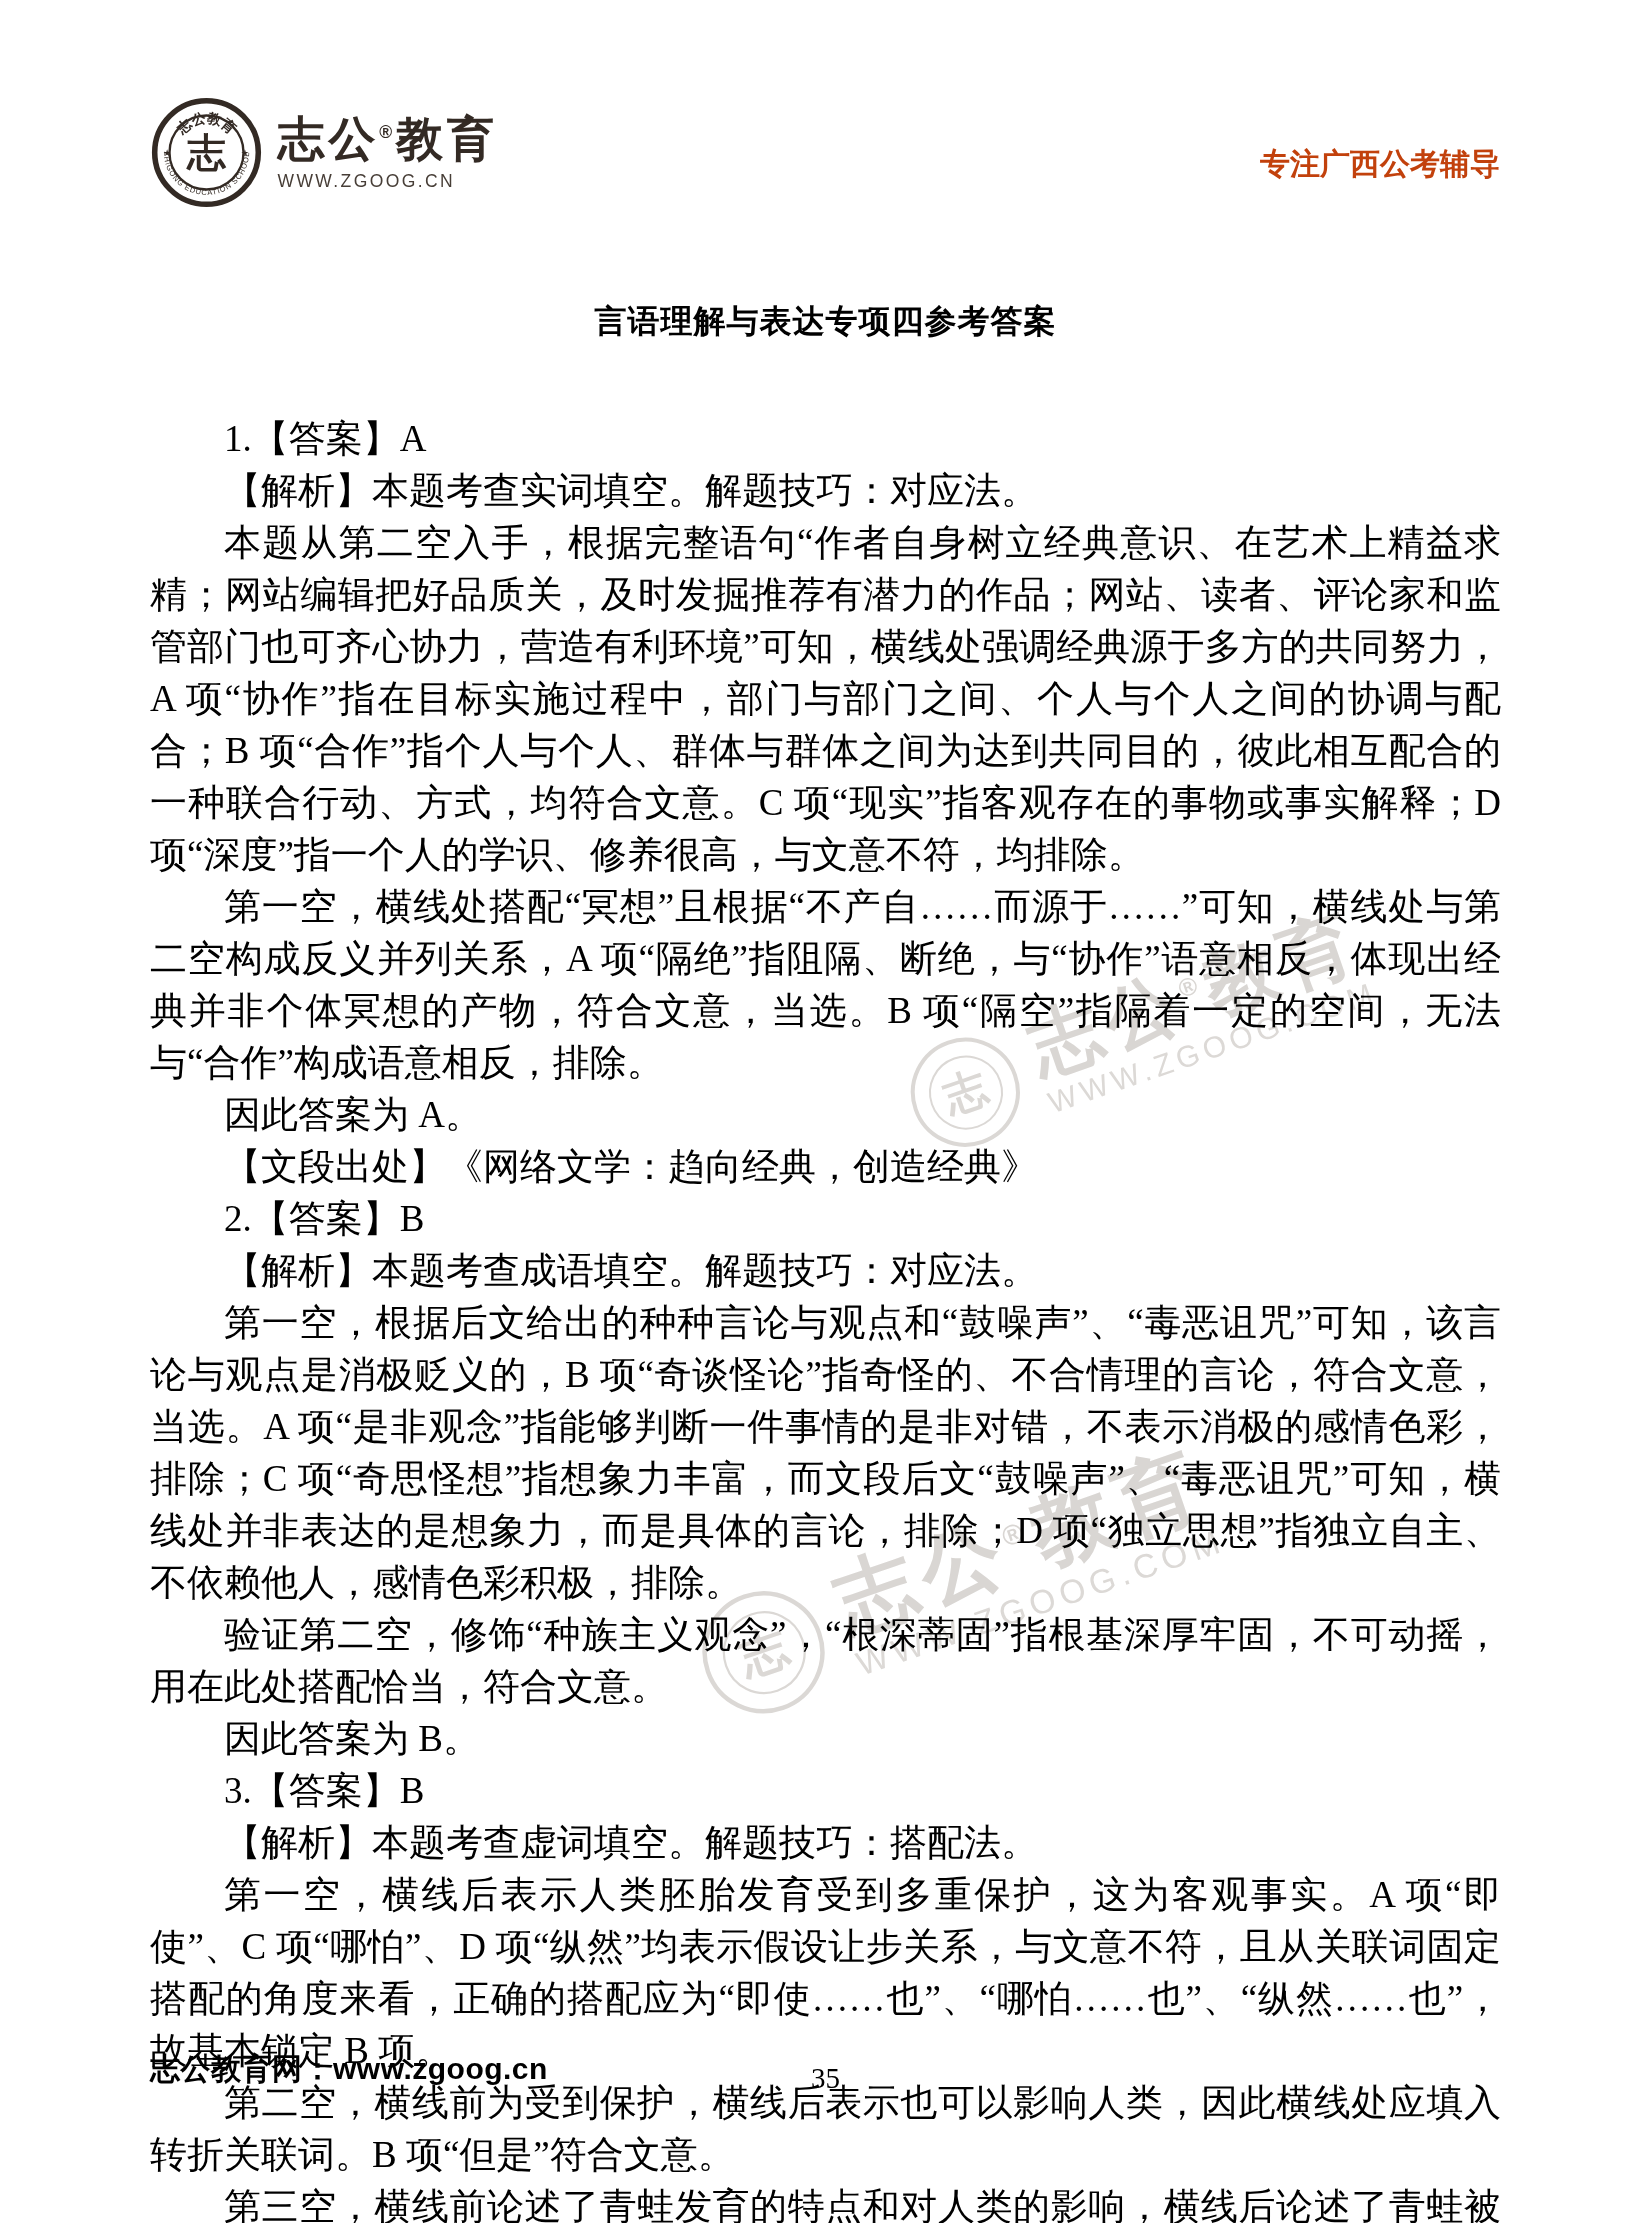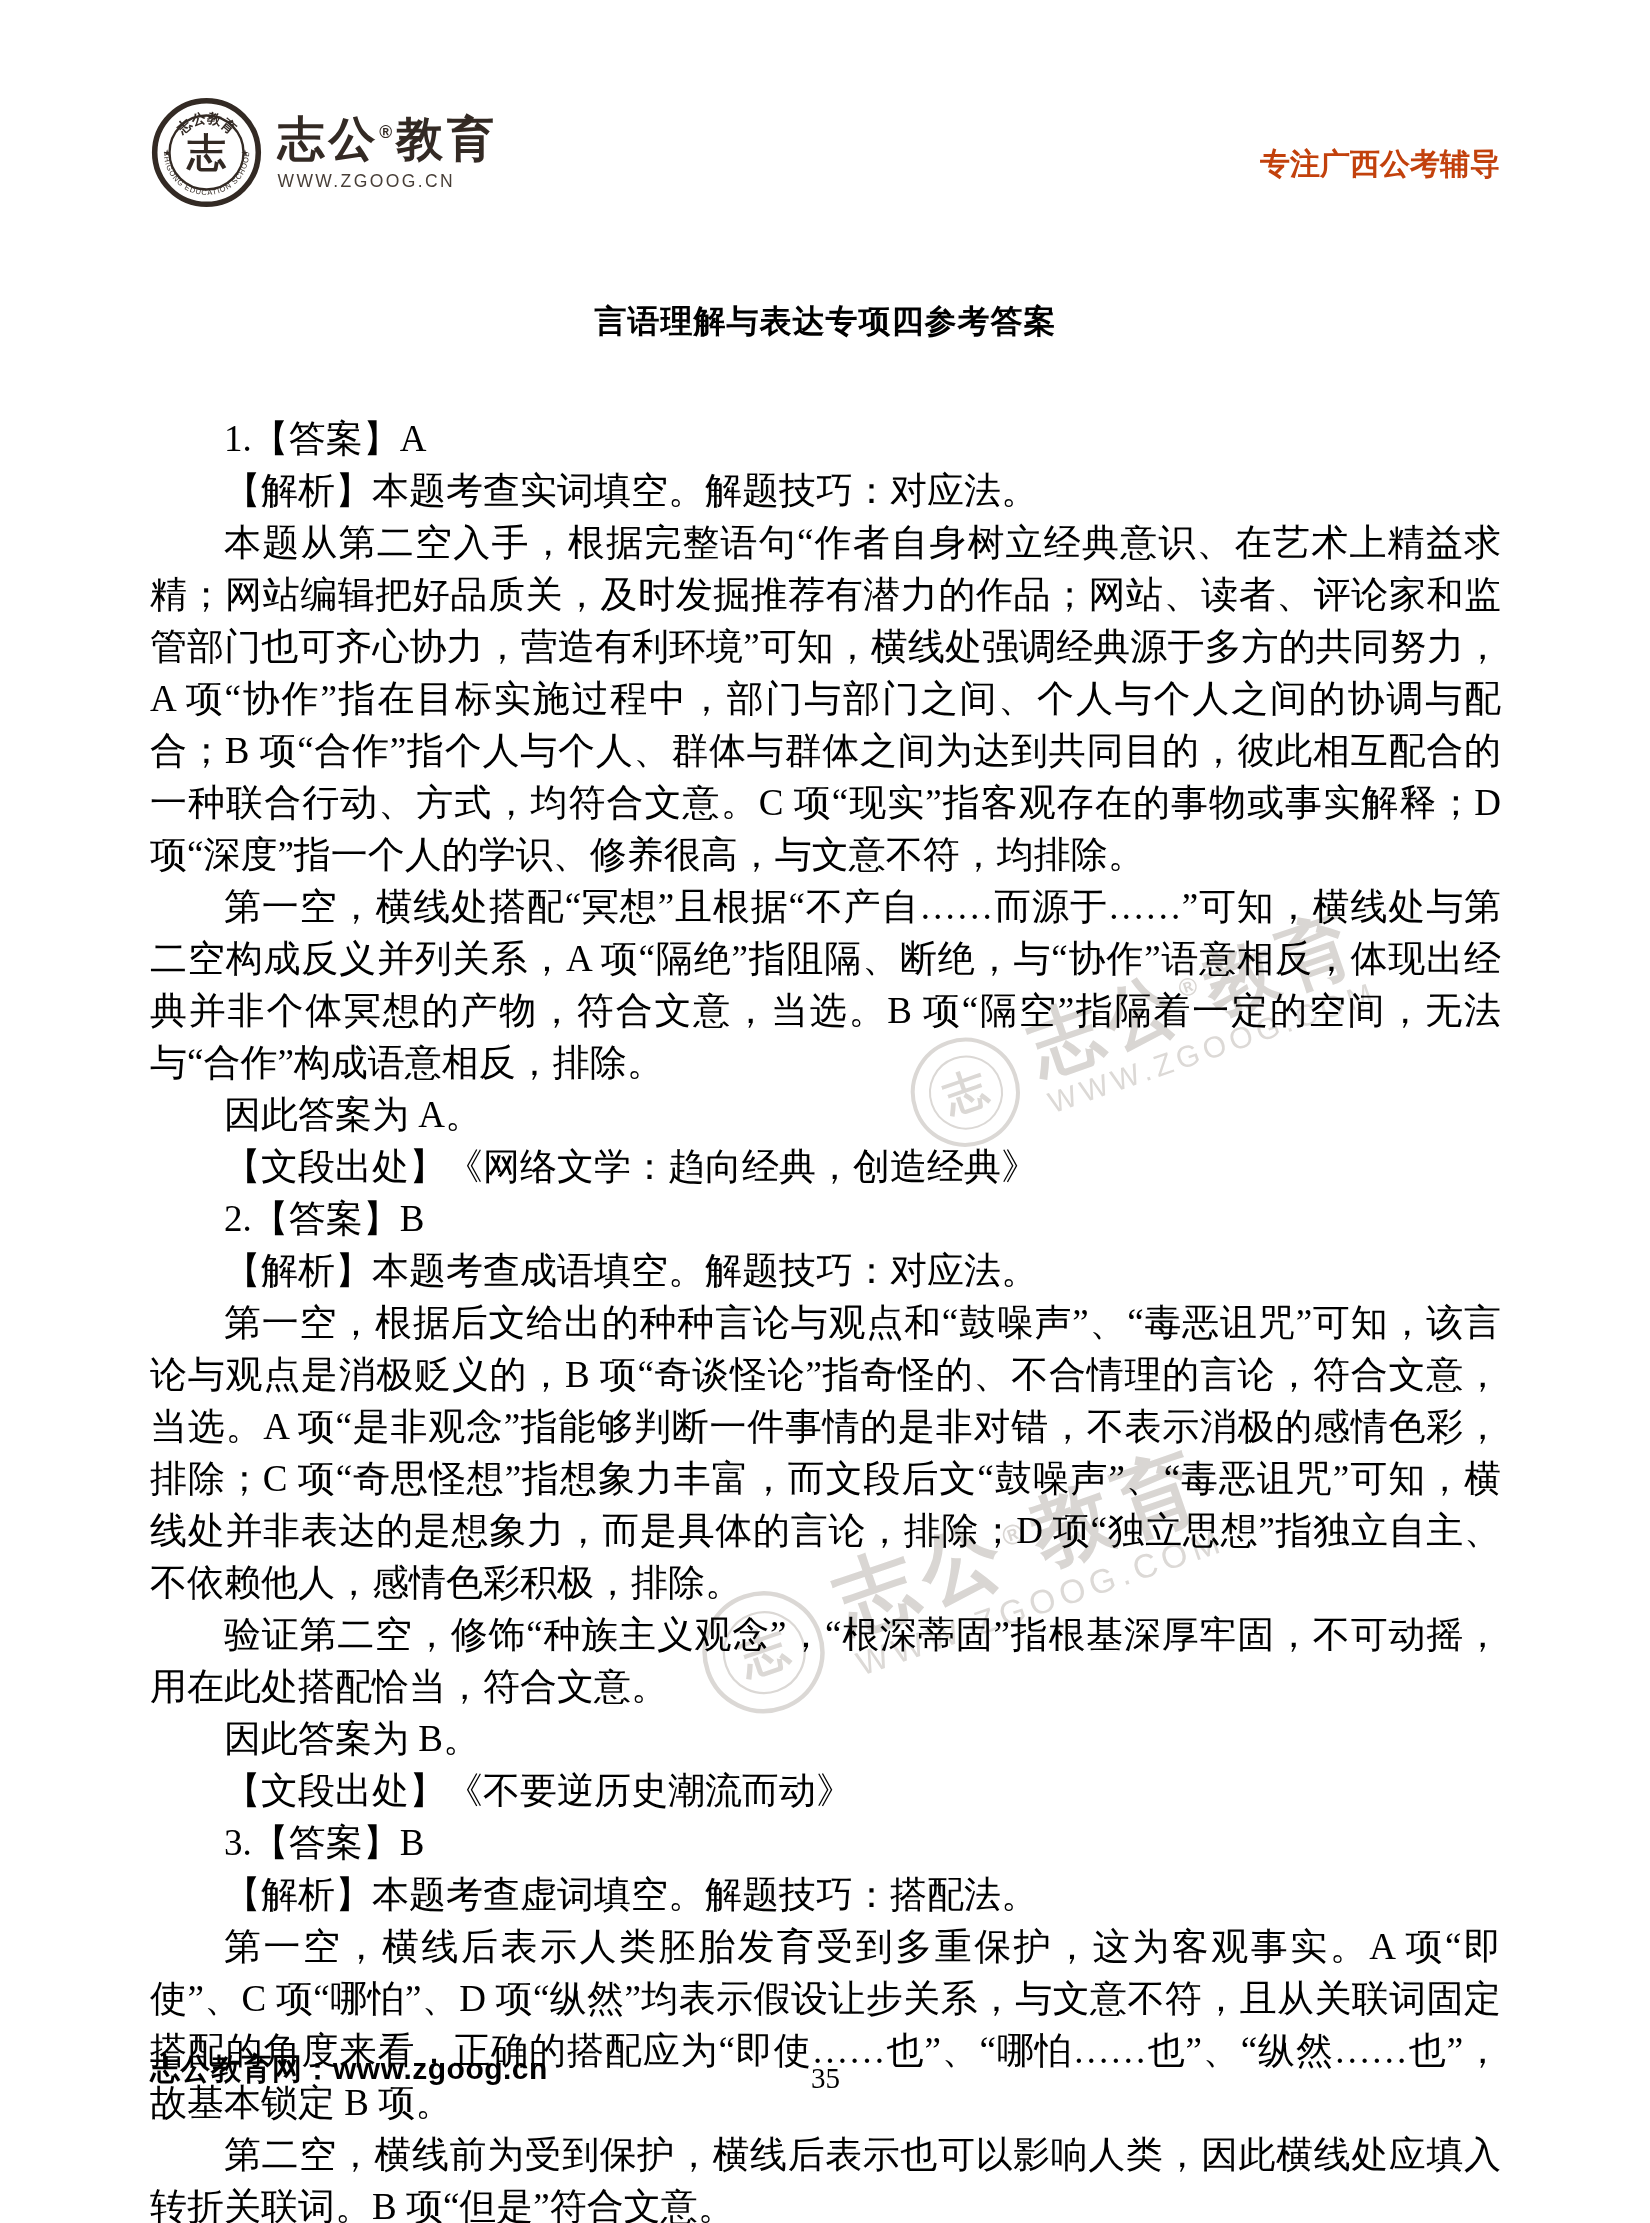--- a/index.html
+++ b/index.html
@@ -146,21 +146,20 @@
   <p>【解析】本题考查实词填空。解题技巧：对应法。</p>
   <p>本题从第二空入手，根据完整语句“作者自身树立经典意识、在艺术上精益求精；网站编辑把好品质关，及时发掘推荐有潜力的作品；网站、读者、评论家和监管部门也可齐心协力，营造有利环境”可知，横线处强调经典源于多方的共同努力，A 项“协作”指在目标实施过程中，部门与部门之间、个人与个人之间的协调与配合；B 项“合作”指个人与个人、群体与群体之间为达到共同目的，彼此相互配合的一种联合行动、方式，均符合文意。C 项“现实”指客观存在的事物或事实解释；D 项“深度”指一个人的学识、修养很高，与文意不符，均排除。</p>
   <p>第一空，横线处搭配“冥想”且根据“不产自……而源于……”可知，横线处与第二空构成反义并列关系，A 项“隔绝”指阻隔、断绝，与“协作”语意相反，体现出经典并非个体冥想的产物，符合文意，当选。B 项“隔空”指隔着一定的空间，无法与“合作”构成语意相反，排除。</p>
   <p>因此答案为 A。</p>
   <p>【文段出处】《网络文学：趋向经典，创造经典》</p>
   <p>2.【答案】B</p>
   <p>【解析】本题考查成语填空。解题技巧：对应法。</p>
   <p>第一空，根据后文给出的种种言论与观点和“鼓噪声”、“毒恶诅咒”可知，该言论与观点是消极贬义的，B 项“奇谈怪论”指奇怪的、不合情理的言论，符合文意，当选。A 项“是非观念”指能够判断一件事情的是非对错，不表示消极的感情色彩，排除；C 项“奇思怪想”指想象力丰富，而文段后文“鼓噪声”、“毒恶诅咒”可知，横线处并非表达的是想象力，而是具体的言论，排除；D 项“独立思想”指独立自主、不依赖他人，感情色彩积极，排除。</p>
   <p>验证第二空，修饰“种族主义观念”，“根深蒂固”指根基深厚牢固，不可动摇，用在此处搭配恰当，符合文意。</p>
   <p>因此答案为 B。</p>
-  <p>【文段出处】《不要逆历史潮流而动》</p>
   <p>3.【答案】B</p>
   <p>【解析】本题考查虚词填空。解题技巧：搭配法。</p>
   <p>第一空，横线后表示人类胚胎发育受到多重保护，这为客观事实。A 项“即使”、C 项“哪怕”、D 项“纵然”均表示假设让步关系，与文意不符，且从关联词固定搭配的角度来看，正确的搭配应为“即使……也”、“哪怕……也”、“纵然……也”，故基本锁定 B 项。</p>
   <p>第二空，横线前为受到保护，横线后表示也可以影响人类，因此横线处应填入转折关联词。B 项“但是”符合文意。</p>
   <p>第三空，横线前论述了青蛙发育的特点和对人类的影响，横线后论述了青蛙被纳入野生动物名录，前后为</p>
 </div>
 
 <div class="footer-site">志公教育网：www.zgoog.cn</div>
 <div class="page-number">35</div>
 

